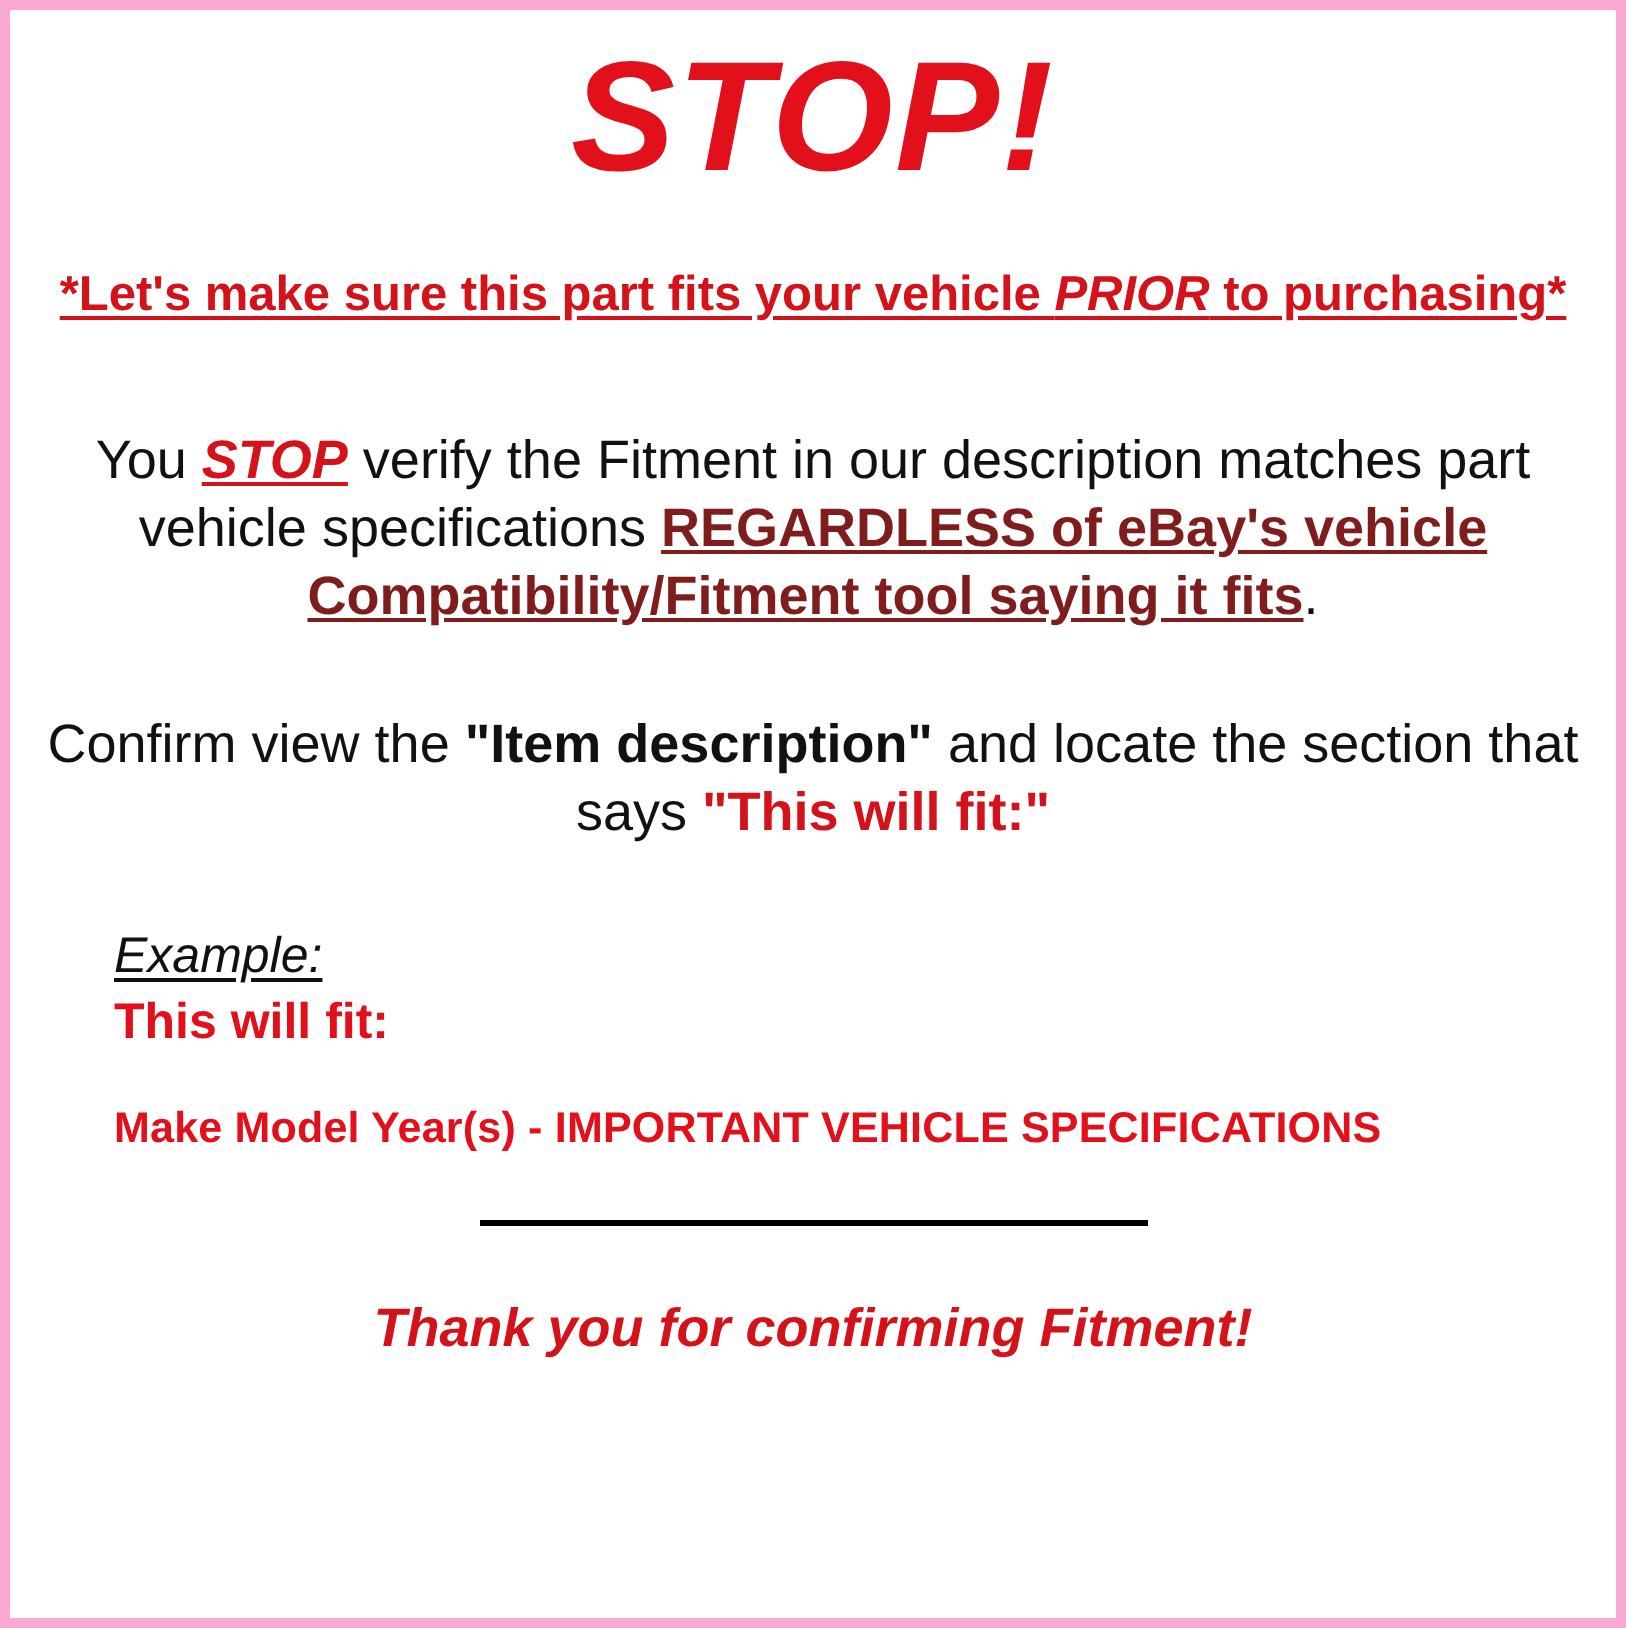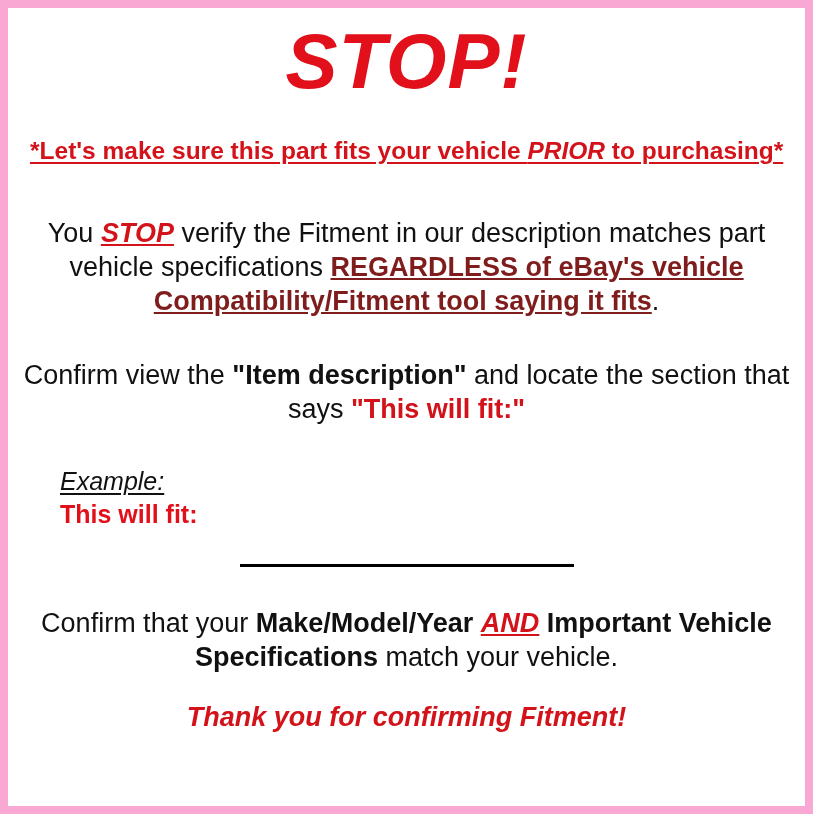--- a/index.html
+++ b/index.html
@@ -12,21 +12,21 @@
     height: 814px;
     overflow: hidden;
     font-family: "Liberation Sans", sans-serif;
   }
 
   #fitment-notice {
     box-sizing: border-box;
     width: 813px;
     height: 814px;
     background: #ffffff;
-    border: 8px solid #f9a8d4;
+    border: 5px solid #f9a8d4;
     position: relative;
   }
 
   .inner {
     box-sizing: border-box;
     width: 100%;
     height: 100%;
     padding: 0 8px;
     background: #ffffff;
     text-align: center;
@@ -155,25 +155,25 @@
 
     <div class="para p-must"><span>You </span><span class="r-bold-it-ul">STOP</span><span> verify the Fitment in our description matches part vehicle specifications </span><span class="r-bold-ul">REGARDLESS of eBay's vehicle Compatibility/Fitment tool saying it fits</span><span>.</span></div>
 
     <div class="para p-view"><span>Confirm view the </span><span class="k-bold">"Item description"</span><span> and locate the section that says </span><span class="r-bold">"This will fit:"</span></div>
 
     <div class="example-block">
       <div>
         <span class="example-label">Example:</span>
       </div>
       <div class="example-fit">This will fit:</div>
+      <div class="example-spec">Make Model Year(s) - IMPORTANT VEHICLE SPECIFICATIONS</div>
     </div>
 
     <div class="divider-wrap">
       <span class="divider"></span>
     </div>
 
-    <div class="para p-confirm"><span>Confirm that your </span><span class="k-bold">Make/Model/Year</span><span> </span><span class="r-bold-it-ul">AND</span><span> </span><span class="k-bold">Important Vehicle Specifications</span><span> match your vehicle.</span></div>
 
 
     <div class="thanks">Thank you for confirming Fitment!</div>
 
   </div>
 </div>
 
 </body></html>

